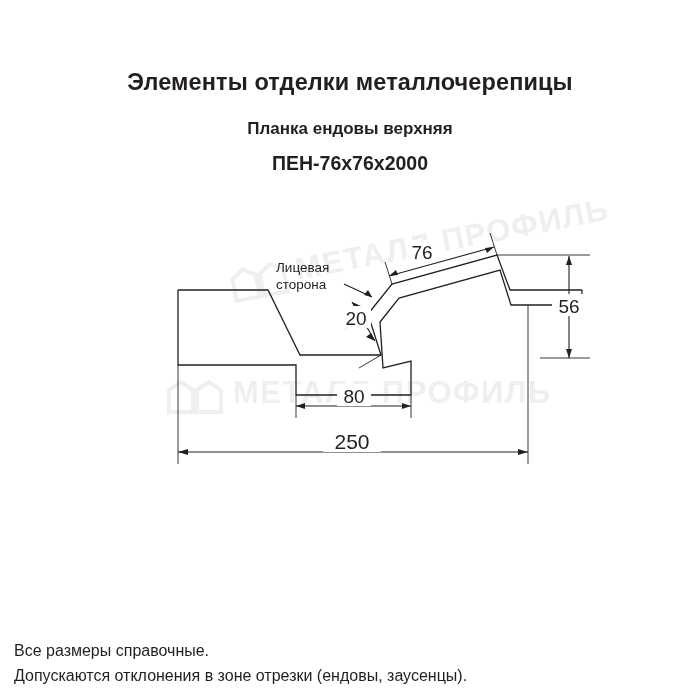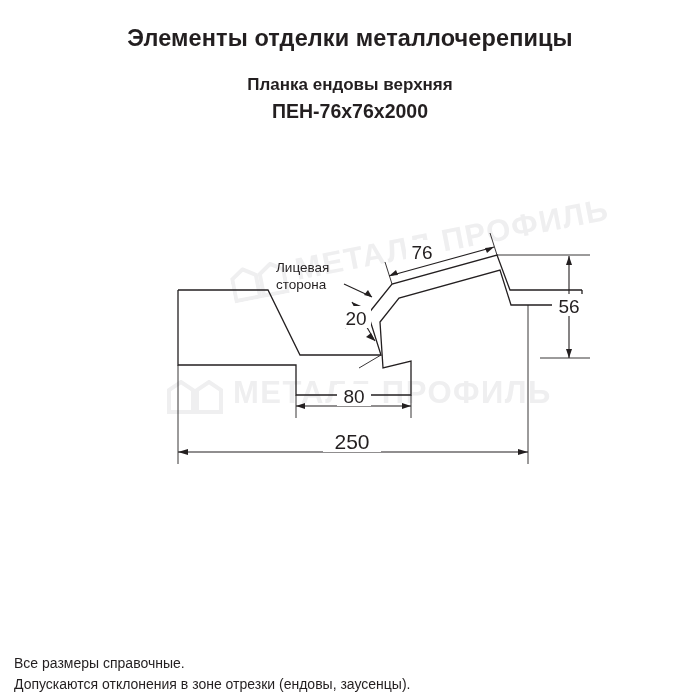--- a/index.html
+++ b/index.html
@@ -24,48 +24,49 @@
     top: 24px;
     left: 0;
     width: 700px;
     text-align: center;
   }
   .title-main {
     font-size: 23.5px;
     font-weight: bold;
     letter-spacing: 0.1px;
     line-height: 1.2;
+    margin-top: 44px;
   }
   .title-sub {
     font-size: 17px;
     font-weight: bold;
     margin-top: 22px;
     line-height: 1.25;
   }
   .title-code {
     font-size: 19.5px;
     font-weight: bold;
-    margin-top: 4px;
+    margin-top: 12px;
     line-height: 1.25;
   }
   .drawing {
     position: absolute;
     top: 180px;
     left: 0;
     width: 632px;
     height: 340px;
   }
   .drawing svg {
     display: block;
   }
   .footer {
     position: absolute;
     left: 14px;
-    bottom: 4px;
-    font-size: 14px;
+    bottom: 11px;
+    font-size: 16px;
     line-height: 1.55;
     color: #231f20;
   }
   .footer div {
     white-space: nowrap;
   }
   .wm {
     position: absolute;
     pointer-events: none;
     user-select: none;

